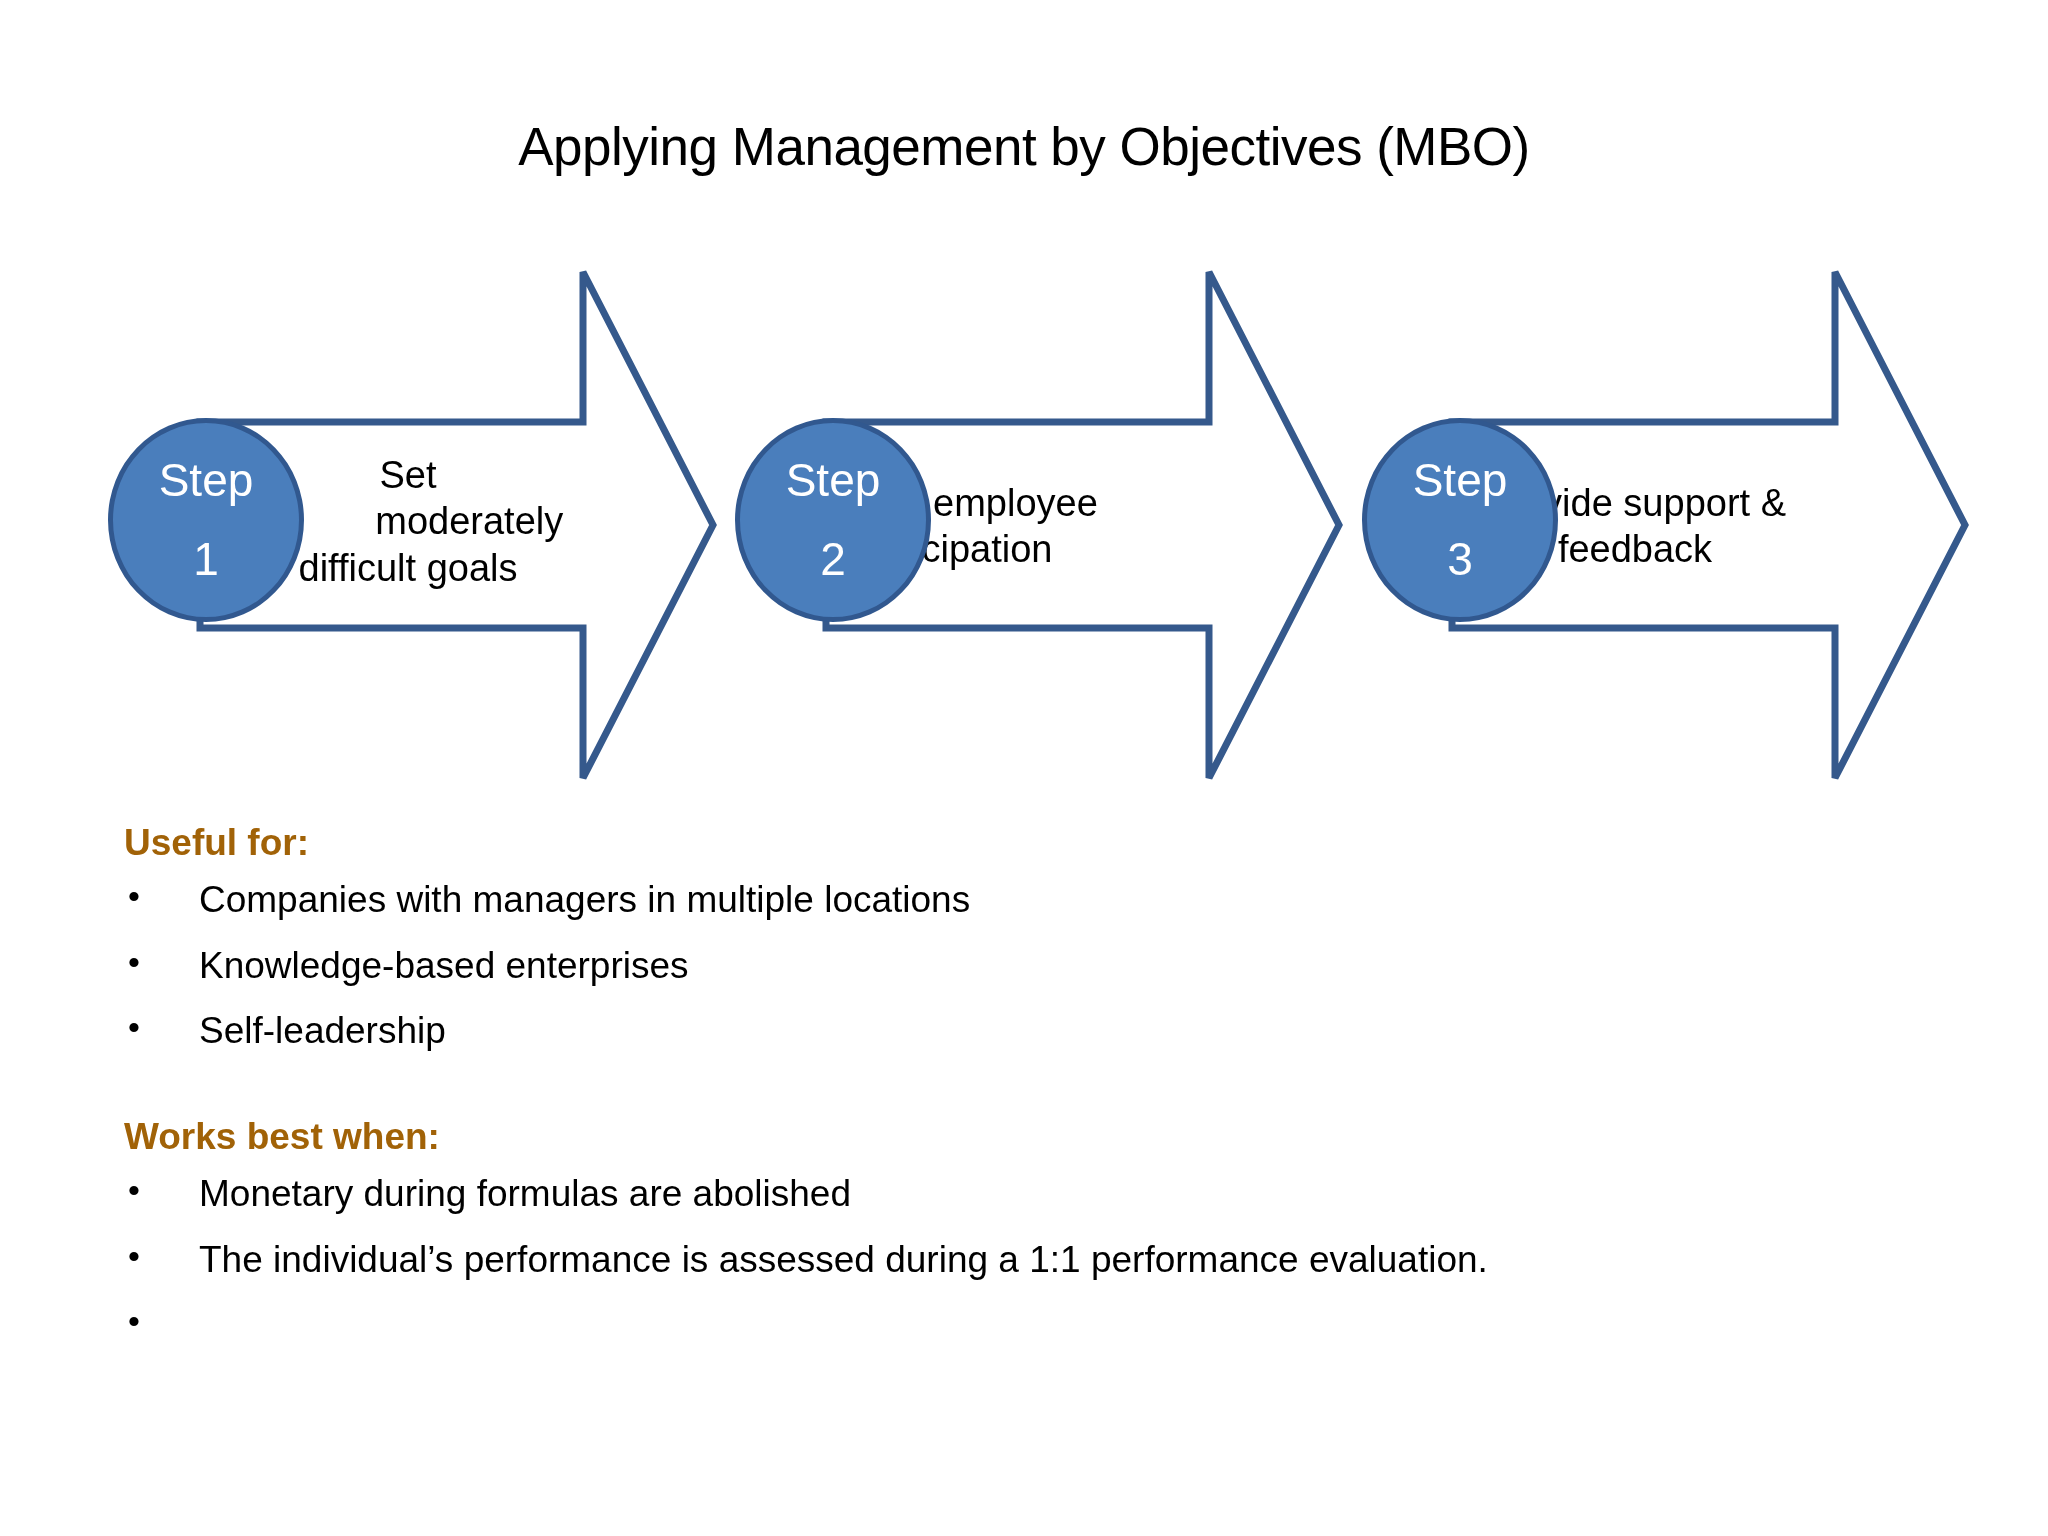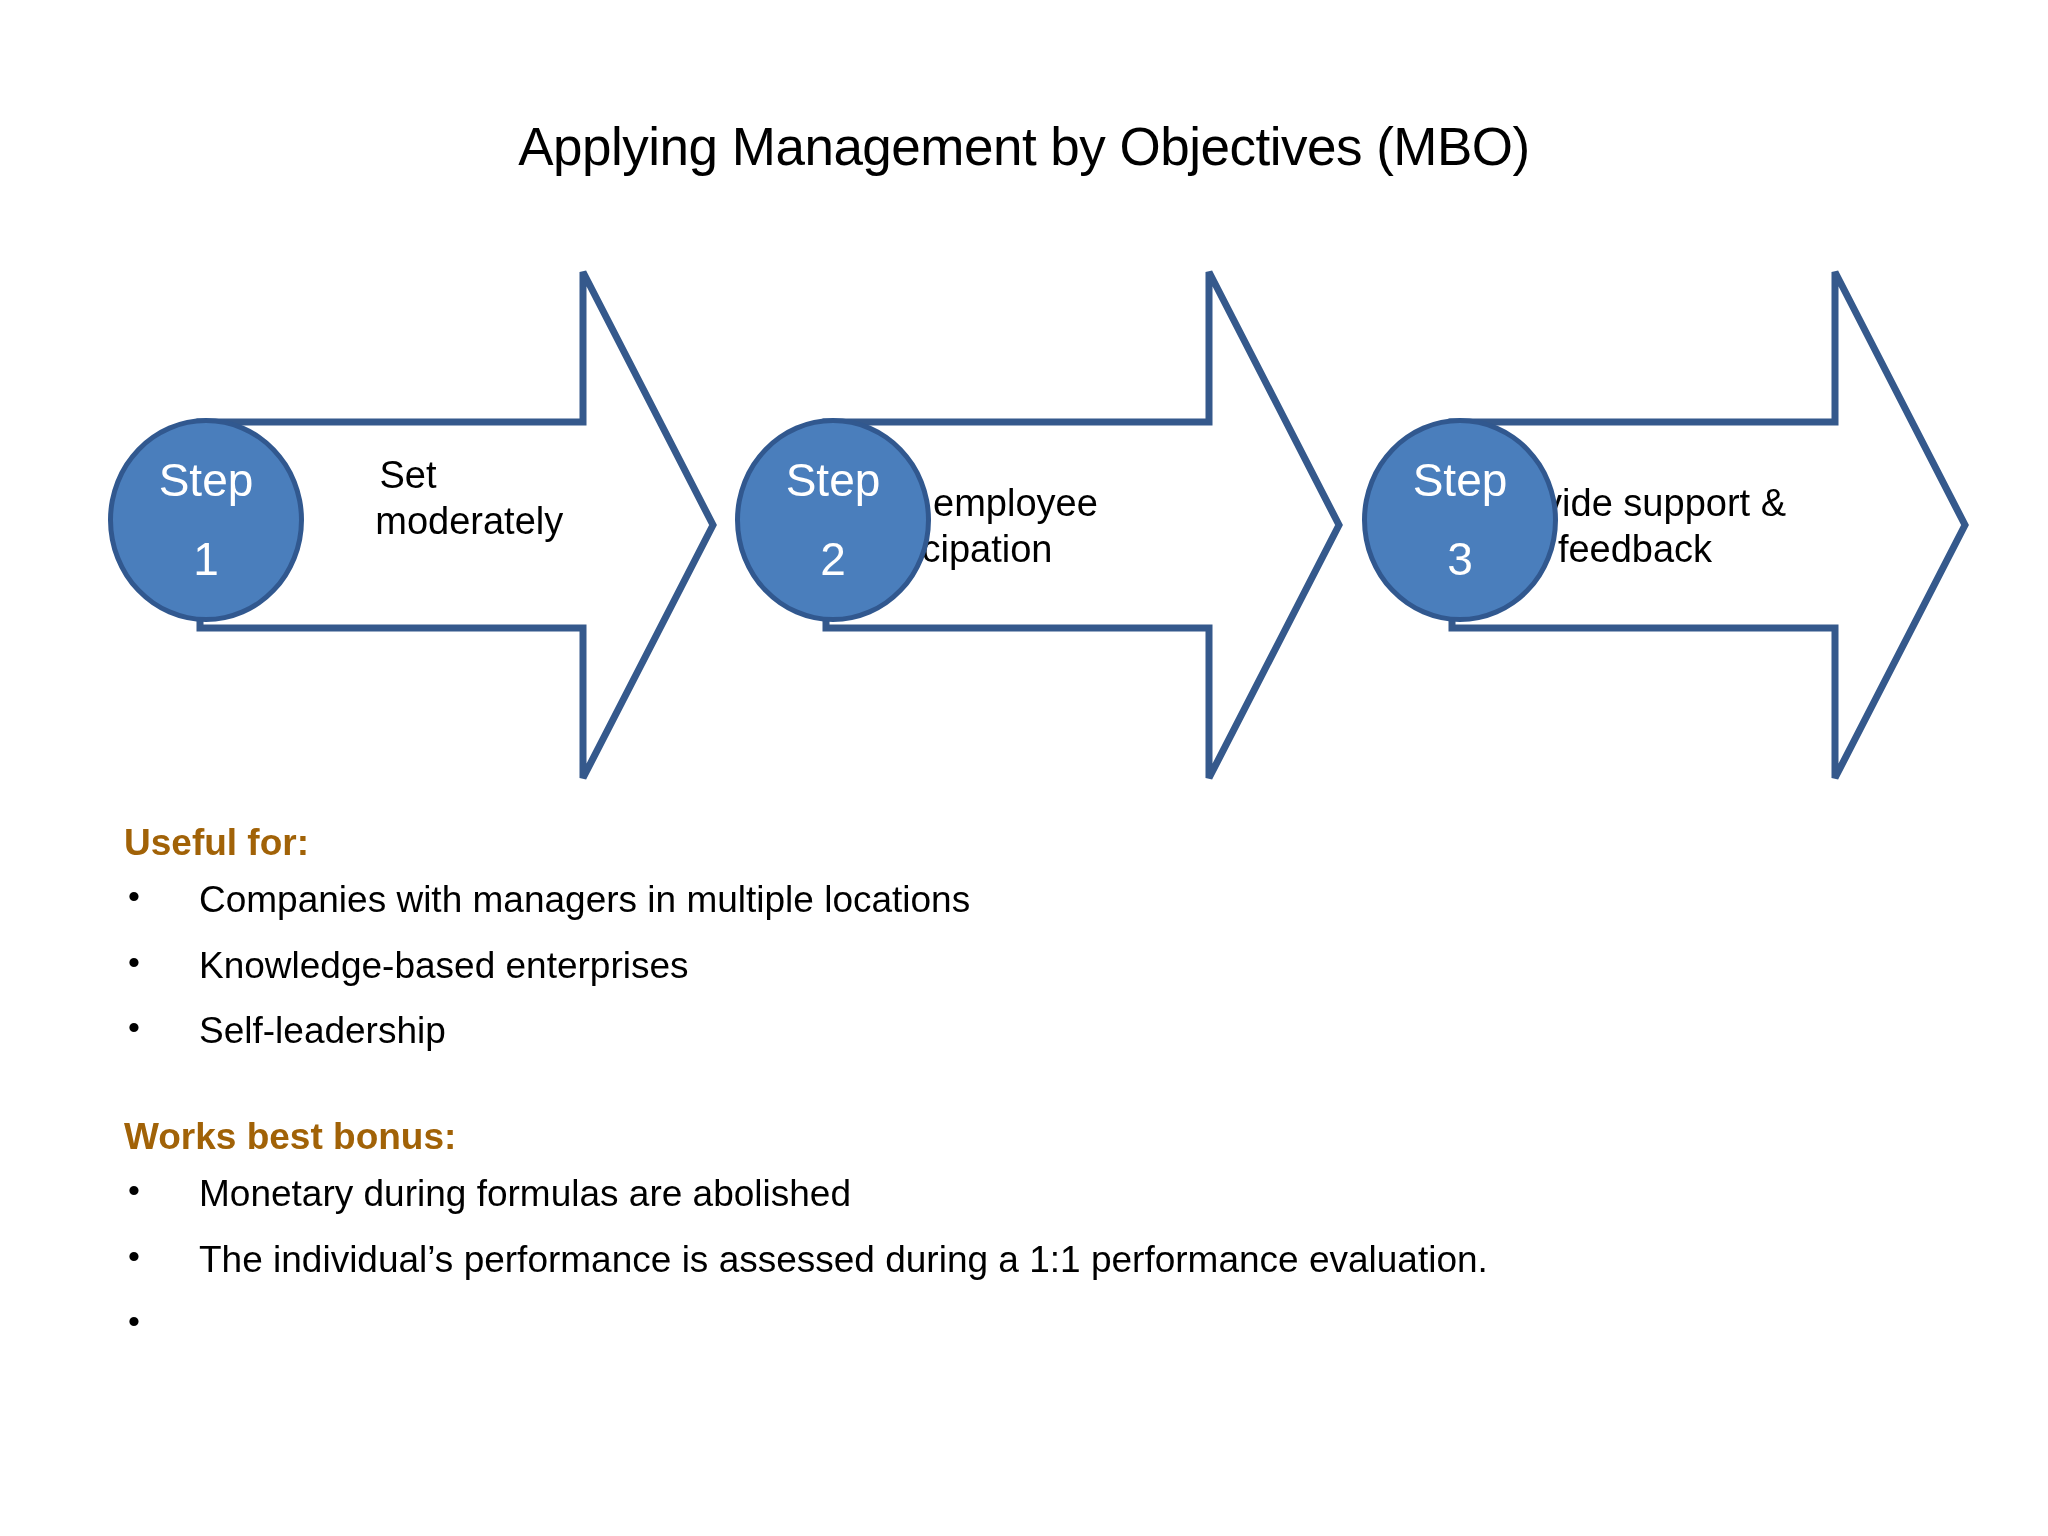--- a/index.html
+++ b/index.html
@@ -173,20 +173,21 @@
 
     <div class="step-circle" style="left:1362px; top:178px;">
       <span class="step-word">Step</span>
       <span class="step-num">3</span>
     </div>
   </div>
 
   <div class="step-label" id="step-1-label">
     <span class="line-a">Set</span>
     <span class="line-b">fic,       moderately</span>
+    <span class="line-c">difficult goals</span>
   </div>
 
   <div class="step-label" id="step-2-label">
     <span class="line-a">Secure employee</span>
     <span class="line-b">participation</span>
   </div>
 
   <div class="step-label" id="step-3-label">
     <span class="line-a">Provide support &amp;</span>
     <span class="line-b">feedback</span>
@@ -204,21 +205,21 @@
         <span>Knowledge-based enterprises</span>
       </li>
       <li class="bullet-item">
         <span class="bullet-dot">•</span>
         <span>Self-leadership</span>
       </li>
     </ul>
   </div>
 
   <div class="section" id="works-best-section">
-    <div class="section-heading">Works best bonus:</div>
+    <div class="section-heading">Works best when:</div>
     <ul class="bullet-list">
       <li class="bullet-item">
         <span class="bullet-dot">•</span>
         <span>Monetary during formulas are abolished</span>
       </li>
       <li class="bullet-item">
         <span class="bullet-dot">•</span>
         <span>The individual’s performance is assessed during a 1:1 performance evaluation.</span>
       </li>
       <li class="bullet-item">

